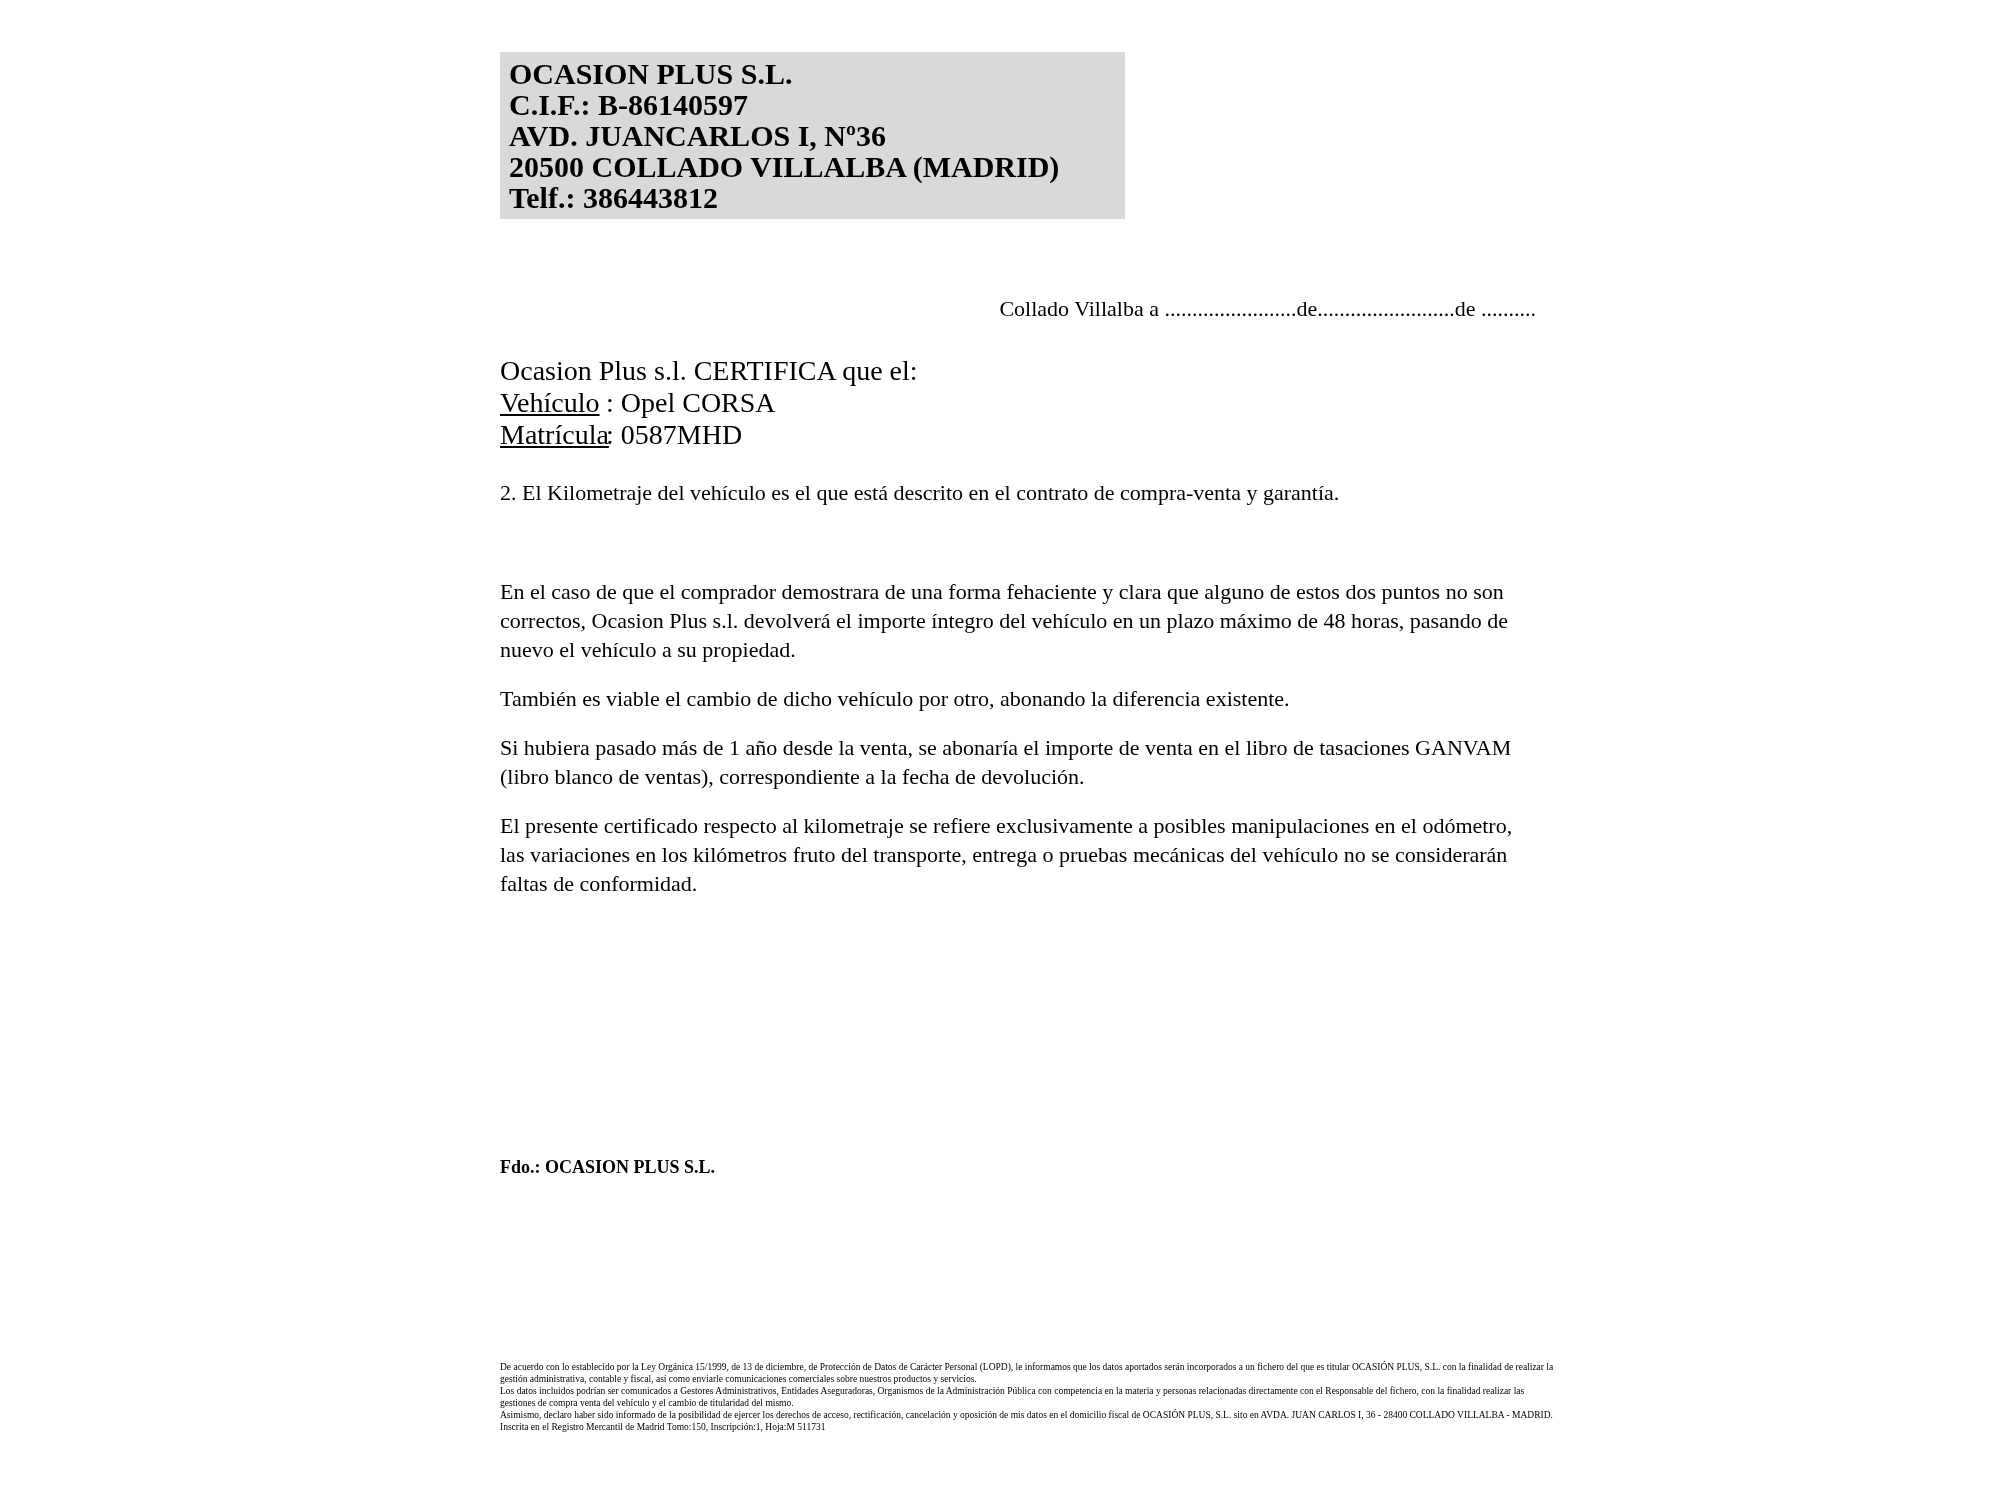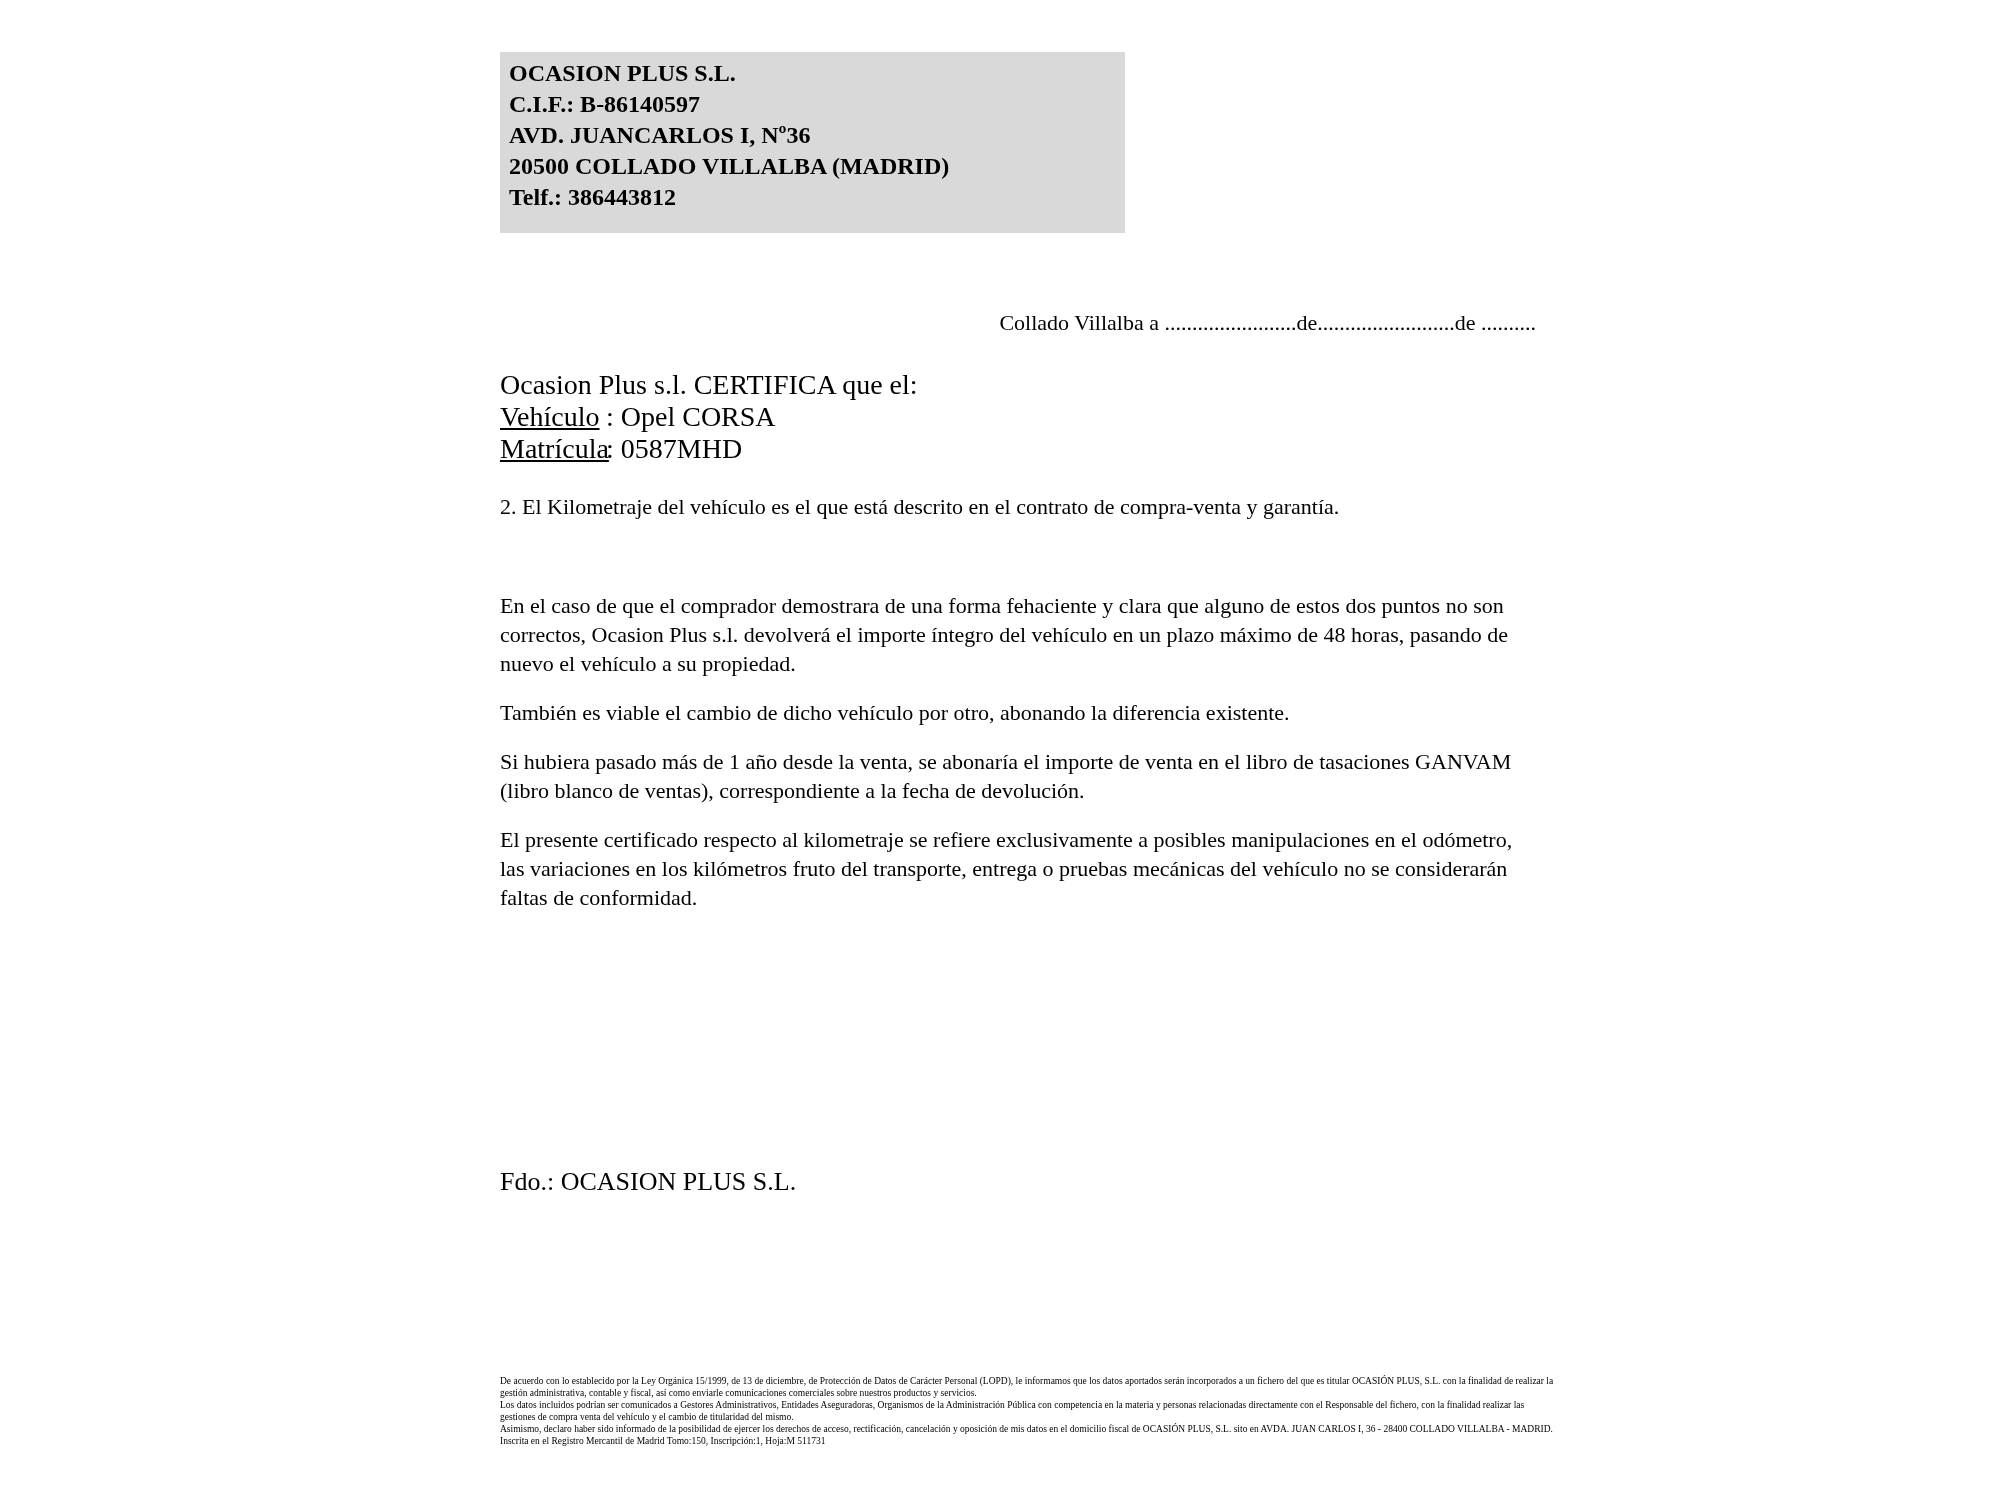--- a/index.html
+++ b/index.html
@@ -18,23 +18,23 @@
   }
   .content {
     position: absolute;
     left: 500px;
     top: 52px;
     width: 1038px;
   }
   .header-box {
     background: #d9d9d9;
     width: 608px;
-    padding: 6px 8px 20px 9px;
+    padding: 6px 8px 6px 9px;
     font-weight: bold;
-    font-size: 24px;
+    font-size: 30px;
     line-height: 31px;
   }
   .date-line {
     margin-top: 76px;
     font-size: 22px;
     line-height: 27px;
     text-align: right;
     padding-right: 2px;
   }
   .certify {
@@ -56,22 +56,23 @@
   .point-1 { margin-top: 51px; }
   .point-2 { margin-top: 28px; }
   .para {
     font-size: 22px;
     line-height: 29px;
     margin-top: 20px;
   }
   .para-first { margin-top: 71px; }
   .signature {
     margin-top: 256px;
-    font-size: 26px;
+    font-size: 18px;
     line-height: 27px;
+    font-weight: bold;
   }
   .legal {
     margin-top: 180px;
     font-size: 9.5px;
     line-height: 12px;
     width: 1055px;
   }
   .legal p {
     margin: 0;
   }

